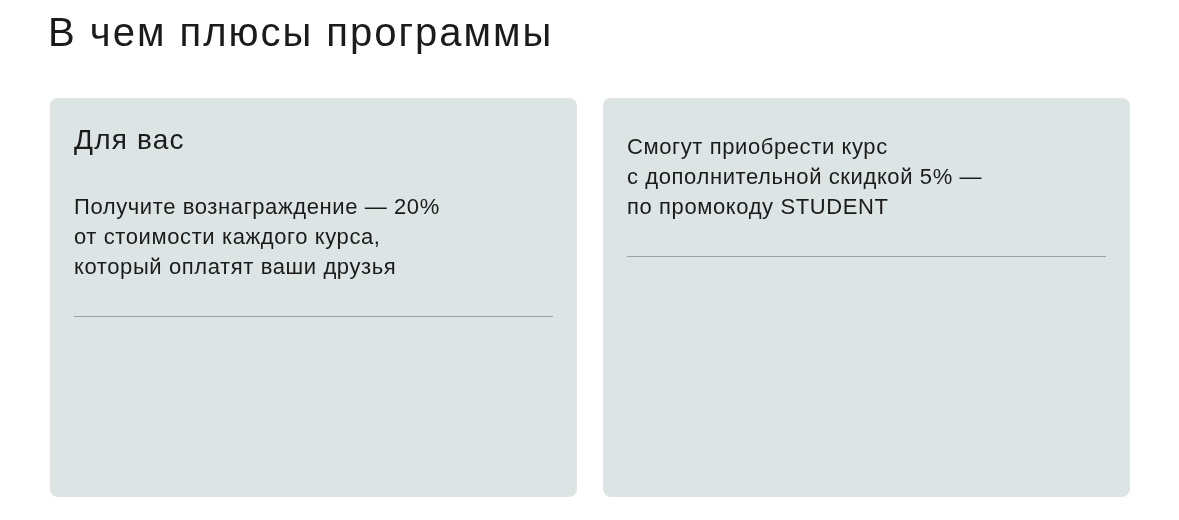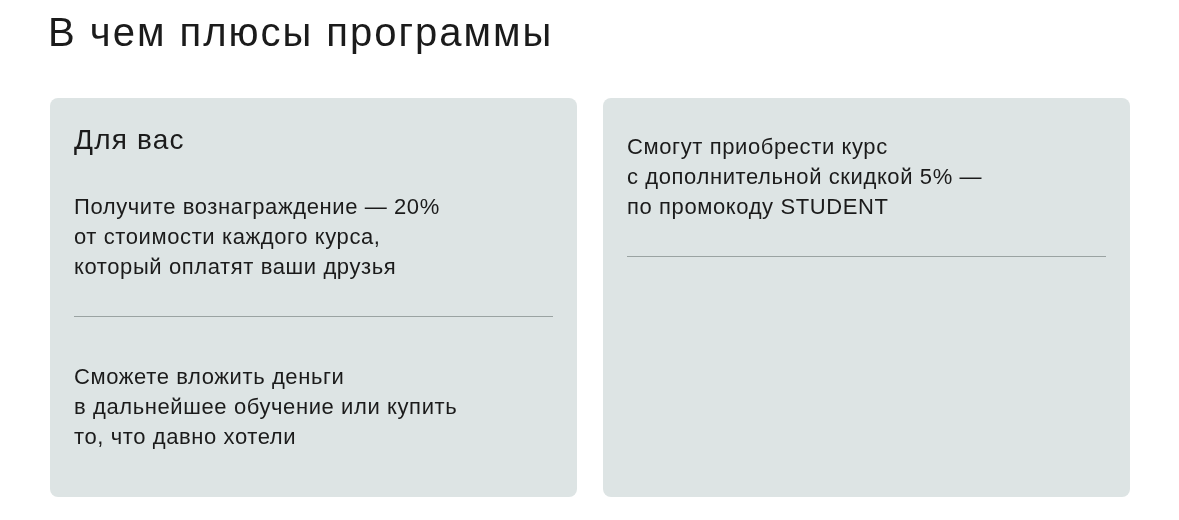--- a/index.html
+++ b/index.html
@@ -79,23 +79,20 @@
   <h2 class="page-heading">В чем плюсы программы</h2>
 
   <div class="cards-row">
 
     <section class="benefit-card">
       <h3 class="card-title">Для вас</h3>
       <p class="benefit-text benefit-top">Получите вознаграждение — 20%
 от стоимости каждого курса,
 который оплатят ваши друзья</p>
       <div class="card-divider"></div>
-      <p class="benefit-text benefit-bottom">Сможете вложить деньги
-в дальнейшее обучение или купить
-то, что давно хотели</p>
     </section>
 
     <section class="benefit-card">
       <p class="benefit-text benefit-top">Смогут приобрести курс
 с дополнительной скидкой 5% —
 по промокоду STUDENT</p>
       <div class="card-divider"></div>
     </section>
 
   </div>

